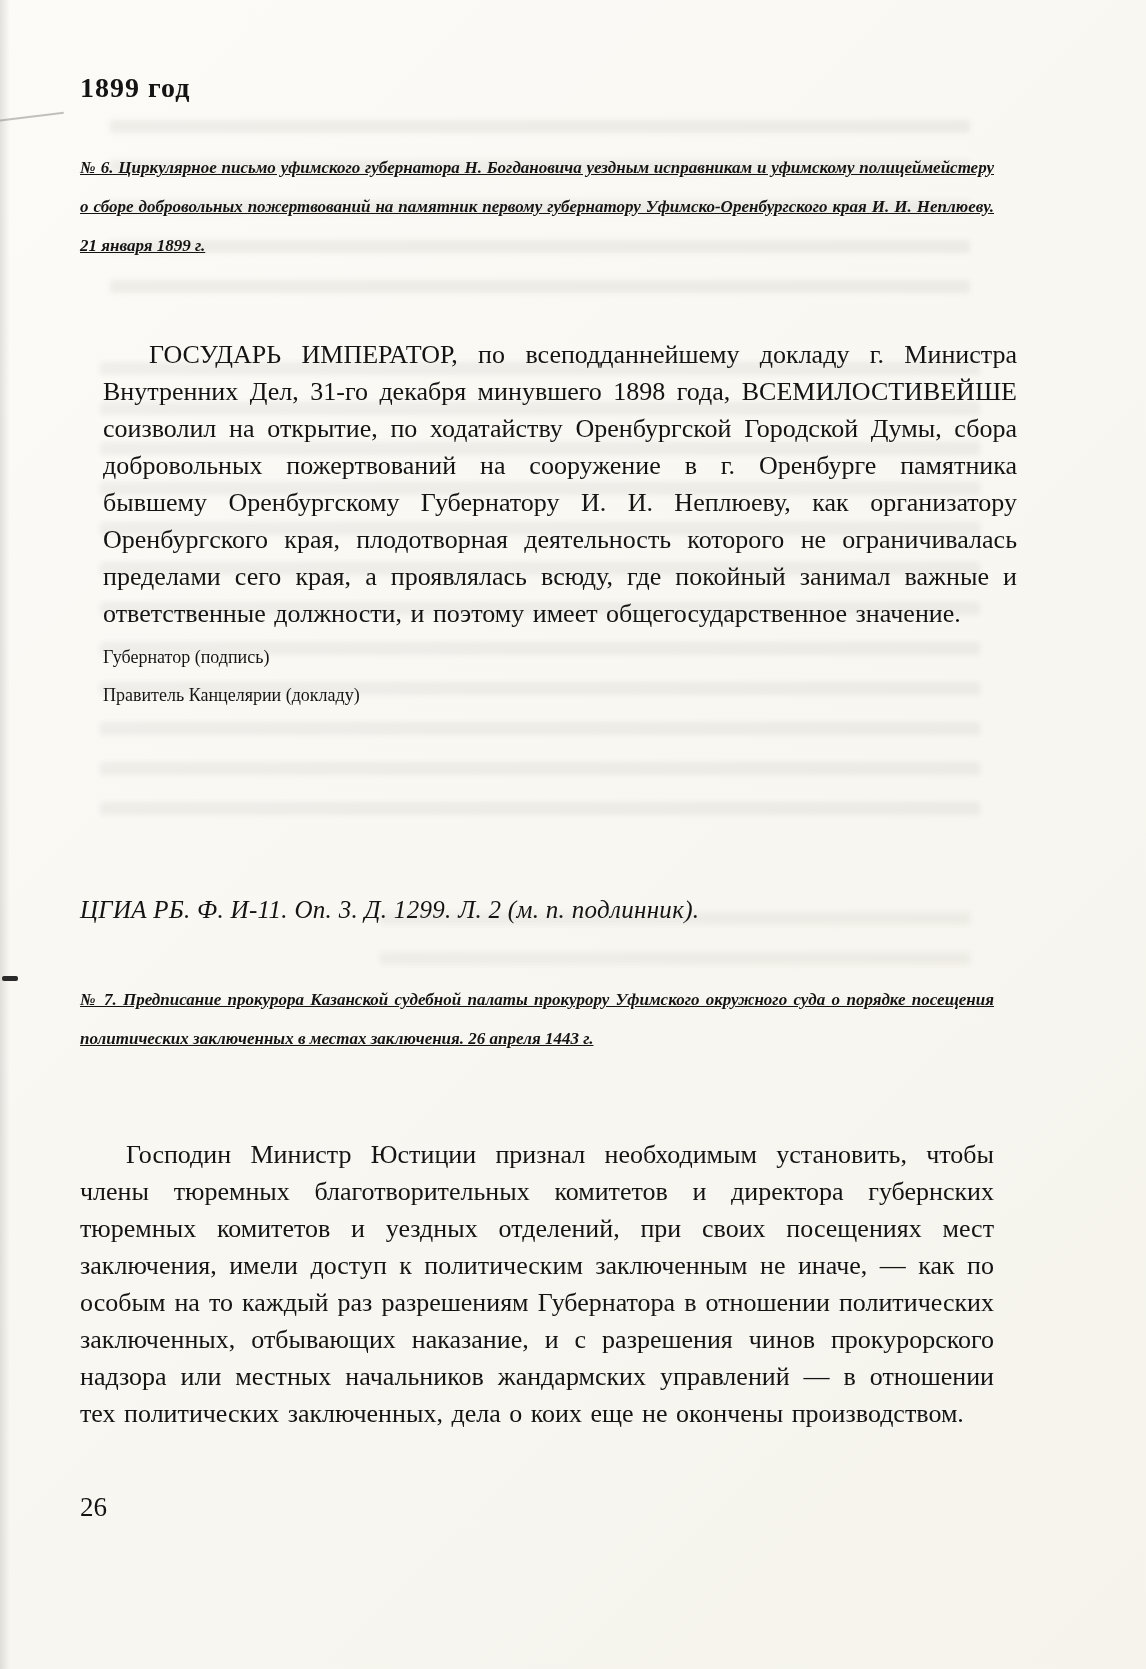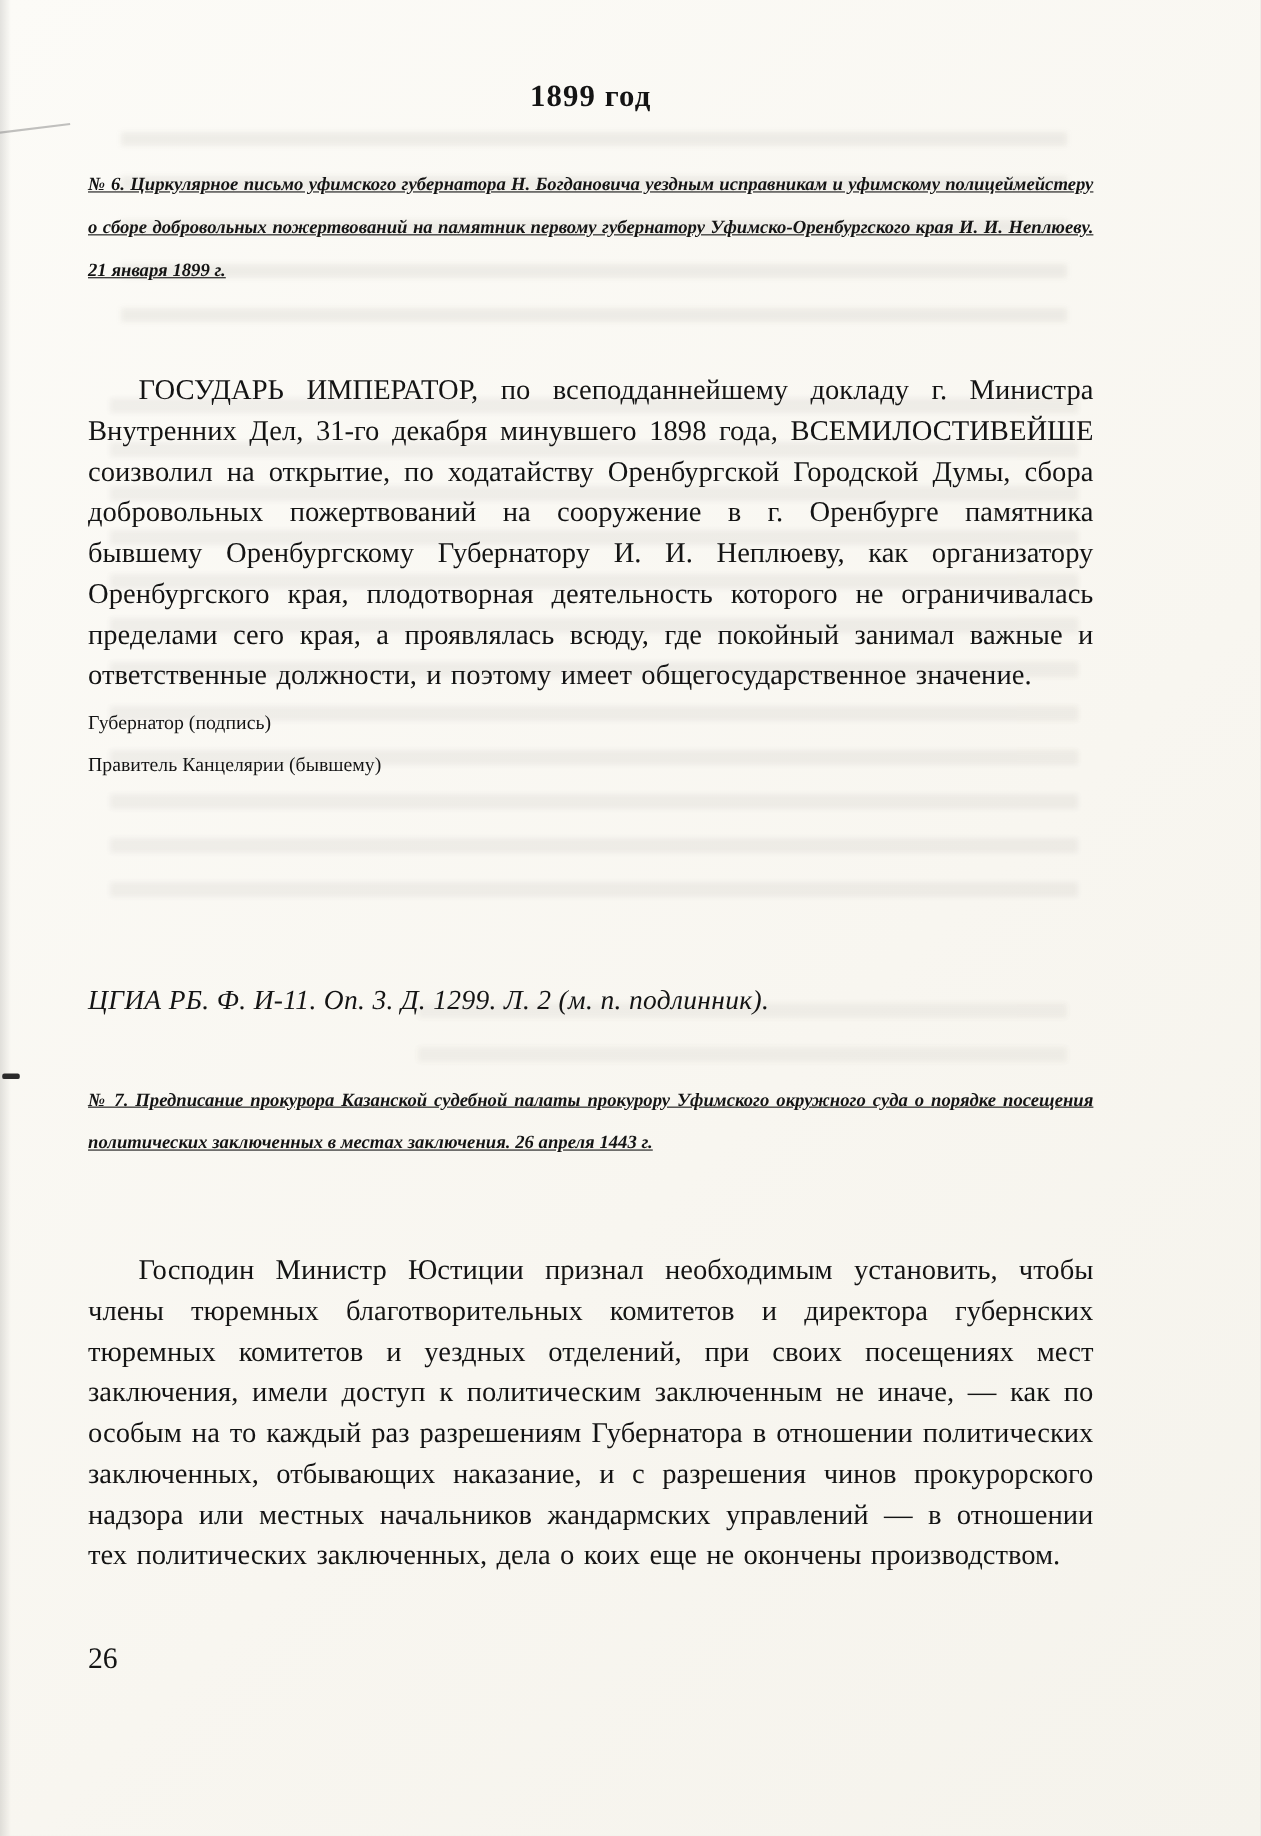--- a/index.html
+++ b/index.html
@@ -19,37 +19,36 @@
   }
   
   .block {
     position: absolute;
     left: 80px;
     width: 914px;
     z-index: 2;
   }
   .year-header {
     top: 72px;
-    text-align: center;
     font-size: 28px;
     font-weight: bold;
     letter-spacing: 1px;
     margin: 0;
   }
   .doc-heading {
     font-size: 17px;
     font-weight: bold;
     font-style: italic;
     line-height: 39px;
     text-align: justify;
     margin: 0;
     text-decoration: underline;
   }
   #doc6-heading { top: 148px; }
-  #doc6-body    { top: 336px; }
+  #doc6-body    { top: 336px; margin-left: 23px; }
   #doc7-heading { top: 980px; }
   #doc7-body    { top: 1136px; }
   .para {
     font-size: 26px;
     line-height: 37px;
     text-align: justify;
     text-indent: 46px;
     margin: 0;
     word-spacing: 2px;
   }
@@ -135,21 +134,21 @@
 
   <h1 class="block year-header">1899 год</h1>
 
   <section>
     <p id="doc6-heading" class="block doc-heading">№ 6. Циркулярное письмо уфимского губернатора Н. Богдановича уездным исправникам и уфимскому полицеймейстеру о сборе добровольных пожертвований на памятник первому губернатору Уфимско-Оренбургского края И. И. Неплюеву. 21 января 1899 г.</p>
 
     <div id="doc6-body" class="block">
       <p class="para">ГОСУДАРЬ ИМПЕРАТОР, по всеподданнейшему докладу г. Министра Внутренних Дел, 31-го декабря минувшего 1898 года, ВСЕМИЛОСТИВЕЙШЕ соизволил на открытие, по ходатайству Оренбургской Городской Думы, сбора добровольных пожертвований на сооружение в г. Оренбурге памятника бывшему Оренбургскому Губернатору И. И. Неплюеву, как организатору Оренбургского края, плодотворная деятельность которого не ограничивалась пределами сего края, а проявлялась всюду, где покойный занимал важные и ответственные должности, и поэтому имеет общегосударственное значение.</p>
       <div class="sig-block">
         <p class="signature">Губернатор (подпись)</p>
-        <p class="signature">Правитель Канцелярии (бывшему)</p>
+        <p class="signature">Правитель Канцелярии (докладу)</p>
       </div>
     </div>
 
     <p class="block archive-ref">ЦГИА РБ. Ф. И-11. Оп. 3. Д. 1299. Л. 2 (м. п. подлинник).</p>
   </section>
 
   <section>
     <p id="doc7-heading" class="block doc-heading">№ 7. Предписание прокурора Казанской судебной палаты прокурору Уфимского окружного суда о порядке посещения политических заключенных в местах заключения. 26 апреля 1443 г.</p>
 
     <div id="doc7-body" class="block">

